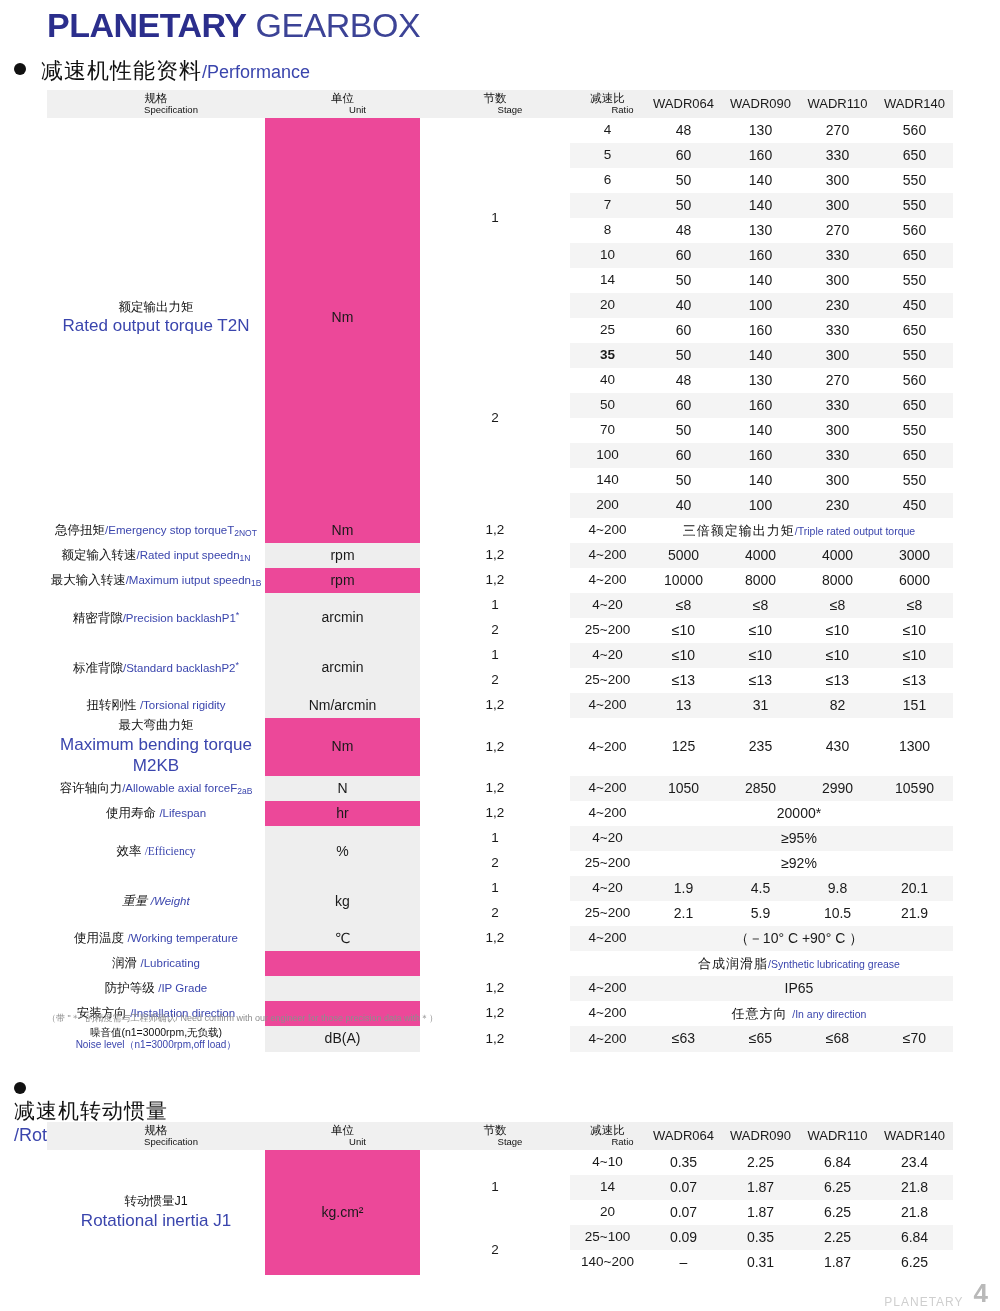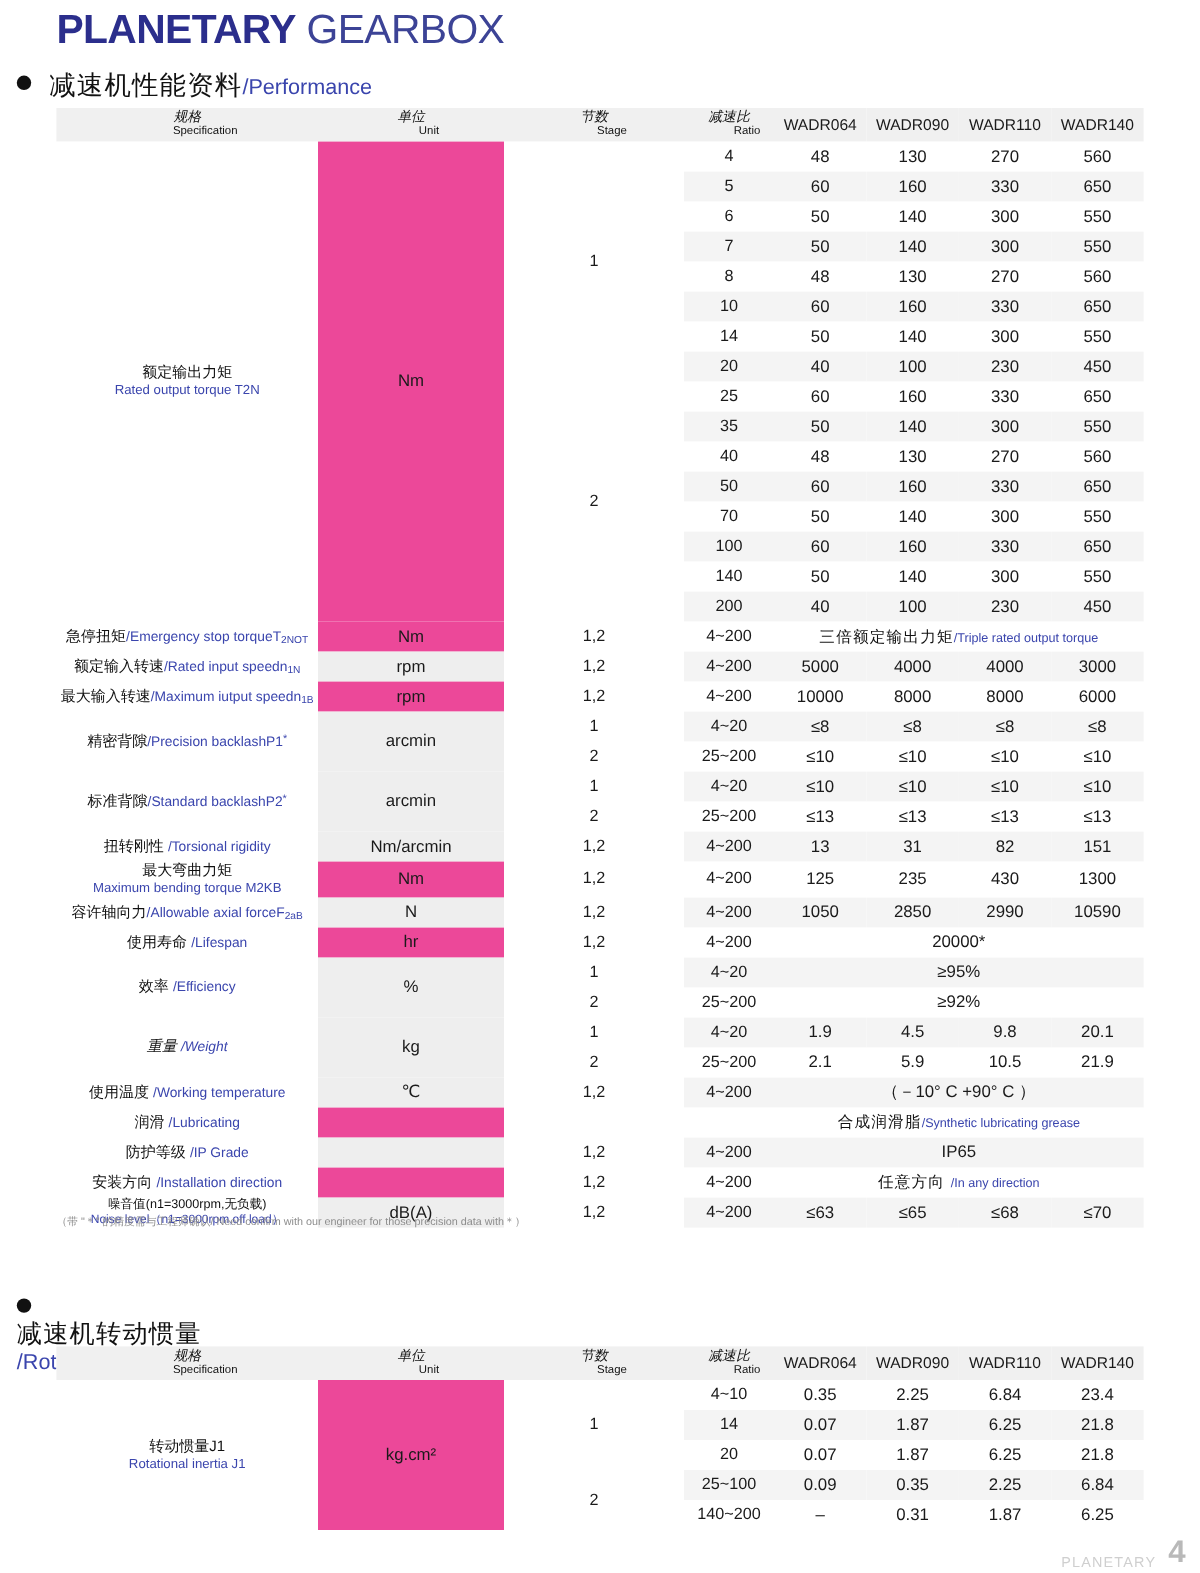--- a/index.html
+++ b/index.html
@@ -59,38 +59,38 @@
     color:#1a1a1a;
   }
 
   thead th {
     background:#f0f0f0;
     height:26px;
     font-size:12.5px;
     border-bottom:1px solid #e2e2e2;
   }
   thead th.hdr2 { line-height:1.15; padding:2px 0; }
-  thead th .cn { display:block; font-size:11.5px; color:#111;font-style:italic; }
+  thead th .cn { display:block; font-size:11.5px; color:#111; }
   thead th .en { display:block; font-size:9.5px; color:#111;padding-left:30px; }
   thead th.model { font-size:13px; }
 
   
   td.c-spec { background:#ffffff; }
   td.c-unit { background:#ec4899; }
   td.c-stage { background:#ffffff; }
   tr.alt td.c-ratio, tr.alt td.c-val { background:#f4f4f4; }
   tr.alt td.c-unit { background:#eeeeee; }
   td.c-ratio, td.c-val { background:#ffffff; }
   td.c-spec, td.c-unit, td.c-stage { border-bottom:1px solid #ececec; }
 
   .lbl { line-height:1.25; }
   .lbl .cn { color:#111; font-size:12.5px; }
   .lbl .en { color:#3a45ad; font-size:11.5px; }
   .lbl .two-cn { display:block; color:#111; font-size:12.5px; }
-  .lbl .two-en { display:block; color:#3a45ad; font-size:11px; }
+  .lbl .two-en { display:block; color:#3a45ad; font-size:17px; }
   .lbl sub { font-size:8.5px; vertical-align:baseline; position:relative; top:2px; }
   .lbl sup { font-size:9px; vertical-align:baseline; position:relative; top:-4px; }
   .lbl .small-cn { font-size:10.5px; color:#111; display:block; }
   .lbl .small-en { font-size:10px; color:#3a45ad; display:block; }
 
   .unit-txt { font-size:14px; color:#1a1a1a; }
   .stage-txt { font-size:13.5px; }
   .ratio-txt { font-size:13.5px; }
   .val-txt { font-size:14px; }
 
@@ -232,21 +232,21 @@
       </tr>
       <tr>
         <td class="c-stage" rowspan="8"><span class="stage-txt">2</span></td>
         <td class="c-ratio" style="height: 25px;"><span class="ratio-txt">25</span></td>
         <td class="c-val"><span class="val-txt">60</span></td>
         <td class="c-val"><span class="val-txt">160</span></td>
         <td class="c-val"><span class="val-txt">330</span></td>
         <td class="c-val"><span class="val-txt">650</span></td>
       </tr>
       <tr class="alt">
-        <td class="c-ratio" style="height: 25px;"><span class="ratio-txt">35</span></td>
+        <td class="c-ratio" style="height: 25px; font-weight: bold;"><span class="ratio-txt">35</span></td>
         <td class="c-val"><span class="val-txt">50</span></td>
         <td class="c-val"><span class="val-txt">140</span></td>
         <td class="c-val"><span class="val-txt">300</span></td>
         <td class="c-val"><span class="val-txt">550</span></td>
       </tr>
       <tr>
         <td class="c-ratio" style="height: 25px;"><span class="ratio-txt">40</span></td>
         <td class="c-val"><span class="val-txt">48</span></td>
         <td class="c-val"><span class="val-txt">130</span></td>
         <td class="c-val"><span class="val-txt">270</span></td>
@@ -402,21 +402,21 @@
       <tr>
         <td class="c-spec" rowspan="1" style="height: 25px;">
           <div class="lbl"><span class="cn">使用寿命 </span><span class="en">/Lifespan</span></div>
         </td>
         <td class="c-unit"><span class="unit-txt">hr</span></td>
         <td class="c-stage"><span class="stage-txt">1,2</span></td>
         <td class="c-ratio"><span class="ratio-txt">4~200</span></td>
         <td colspan="4" class="c-val"><span class="val-txt">20000*</span></td>
       </tr>
       <tr class="alt">
-        <td class="c-spec" rowspan="2" style="height: 25px;">
+        <td class="c-spec" rowspan="2" style="height: 25px; font-family: Liberation Serif, serif;">
           <div class="lbl"><span class="cn">效率 </span><span class="en">/Efficiency</span></div>
         </td>
         <td class="c-unit" rowspan="2"><span class="unit-txt">%</span></td>
         <td class="c-stage" style="height: 25px;"><span class="stage-txt">1</span></td>
         <td class="c-ratio"><span class="ratio-txt">4~20</span></td>
         <td colspan="4" class="c-val"><span class="val-txt">≥95%</span></td>
       </tr>
       <tr>
         <td class="c-stage" style="height: 25px;"><span class="stage-txt">2</span></td>
         <td class="c-ratio"><span class="ratio-txt">25~200</span></td>

